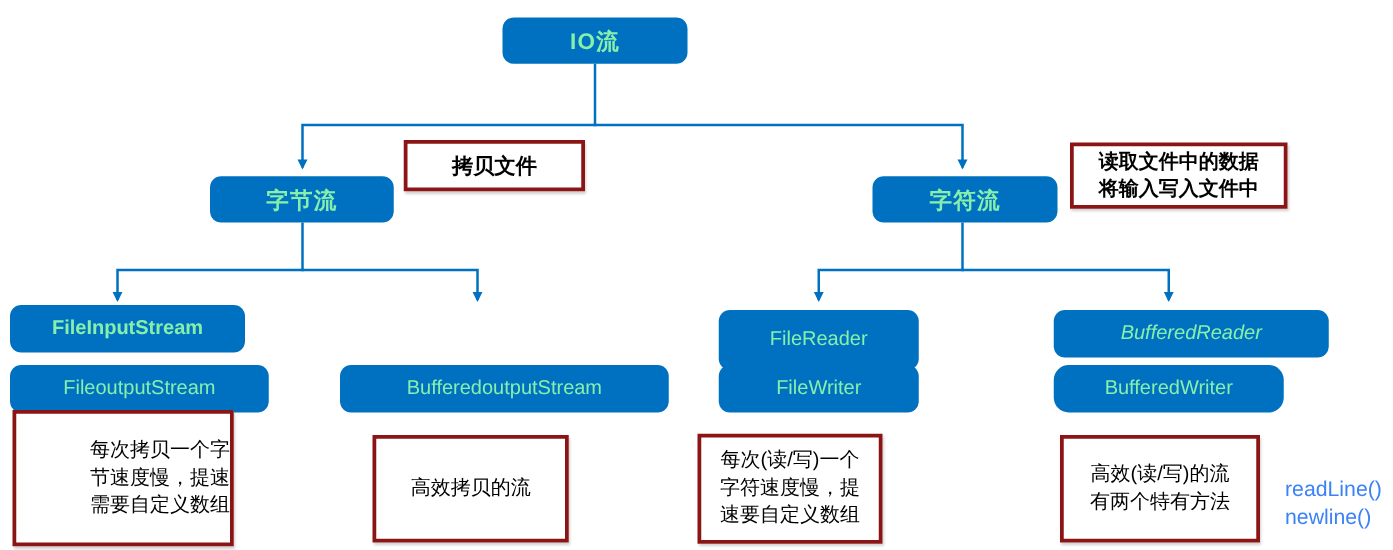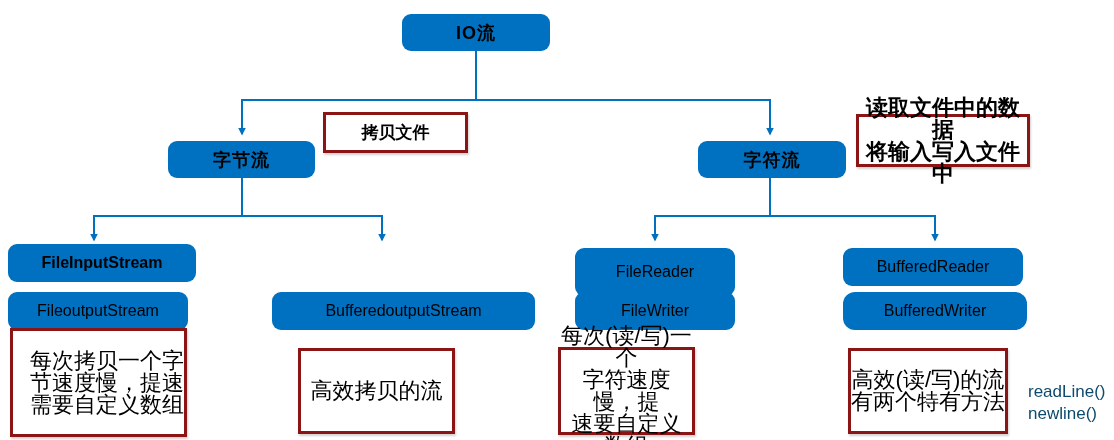--- a/index.html
+++ b/index.html
@@ -1,39 +1,39 @@
 <!DOCTYPE html>
 <html><head>
 <meta charset="utf-8">
 <style>
   html,body{margin:0;padding:0;background:#ffffff;}
   body{font-family:"Liberation Sans","DejaVu Sans",sans-serif;}
   #canvas{position:relative;width:1114px;height:440px;background:#ffffff;overflow:hidden;}
   svg.wires{position:absolute;left:0;top:0;width:1114px;height:440px;pointer-events:none;}
 
   .bluebox{
-    position:absolute;background:#0070C0;color:#000000;border-radius:9px;
+    position:absolute;background:#0070C0;color:#86efac;border-radius:9px;
     display:flex;align-items:center;justify-content:center;text-align:center;
     box-sizing:border-box;
   }
   .bluebox.cn{font-weight:bold;font-size:18px;letter-spacing:1px;}
   .bluebox.en{font-weight:normal;font-size:16px;}
 
   .redbox{
     position:absolute;background:#ffffff;border:3px solid #8B1414;
     box-sizing:border-box;color:#000000;
     display:flex;flex-direction:column;align-items:center;justify-content:center;
     text-align:center;box-shadow:1px 2px 2px rgba(0,0,0,0.18);
   }
-  .redbox .ln{display:block;line-height:22px;font-size:22px;}
+  .redbox .ln{display:block;line-height:22px;font-size:16px;}
   .redbox.bold .ln{font-weight:bold;}
   .redbox.single .ln{font-size:17px;}
 
   .codenote{
-    position:absolute;color:#0c4a6e;font-size:17px;line-height:22px;
+    position:absolute;color:#3b82f6;font-size:17px;line-height:22px;
     font-weight:normal;text-align:left;
   }
   .codenote .ln{display:block;}
 </style>
 </head>
 <body>
 
 <div id="canvas">
 
   <svg class="wires" viewBox="0 0 1114 440" xmlns="http://www.w3.org/2000/svg">
@@ -66,41 +66,41 @@
   <div class="redbox bold single" style="left:323px;top:112px;width:145px;height:41px;">
     <span class="ln">拷贝文件</span>
   </div>
 
   <div class="redbox bold" style="left:856px;top:114px;width:174px;height:53px;">
     <span class="ln">读取文件中的数据</span>
     <span class="ln">将输入写入文件中</span>
   </div>
 
   <div class="bluebox en" style="left:8px;top:244px;width:188px;height:38px;font-weight:bold;">FileInputStream</div>
-  <div class="bluebox en" style="left:8px;top:292px;width:180px;height:38px;">FileoutputStream</div>
+  <div class="bluebox en" style="left:8px;top:292px;width:207px;height:38px;">FileoutputStream</div>
 
   <div class="bluebox en" style="left:272px;top:292px;width:263px;height:38px;">BufferedoutputStream</div>
 
   <div class="bluebox en" style="left:575px;top:248px;width:160px;height:48px;">FileReader</div>
   <div class="bluebox en" style="left:575px;top:292px;width:160px;height:38px;">FileWriter</div>
 
-  <div class="bluebox en" style="left:843px;top:248px;width:180px;height:38px;">BufferedReader</div>
+  <div class="bluebox en" style="left:843px;top:248px;width:220px;height:38px;font-style:italic;">BufferedReader</div>
   <div class="bluebox en" style="left:843px;top:292px;width:184px;height:38px;border-radius:12px;">BufferedWriter</div>
 
   <div class="redbox" style="left:10px;top:328px;width:177px;height:109px;align-items:flex-end;">
     <span class="ln">每次拷贝一个字</span>
     <span class="ln">节速度慢，提速</span>
     <span class="ln">需要自定义数组</span>
   </div>
 
   <div class="redbox" style="left:298px;top:348px;width:157px;height:86px;">
     <span class="ln">高效拷贝的流</span>
   </div>
 
-  <div class="redbox" style="left:558px;top:347px;width:137px;height:88px;">
+  <div class="redbox" style="left:558px;top:347px;width:148px;height:88px;">
     <span class="ln">每次(读/写)一个</span>
     <span class="ln">字符速度慢，提</span>
     <span class="ln">速要自定义数组</span>
   </div>
 
   <div class="redbox" style="left:848px;top:348px;width:160px;height:86px;">
     <span class="ln">高效(读/写)的流</span>
     <span class="ln">有两个特有方法</span>
   </div>
 

